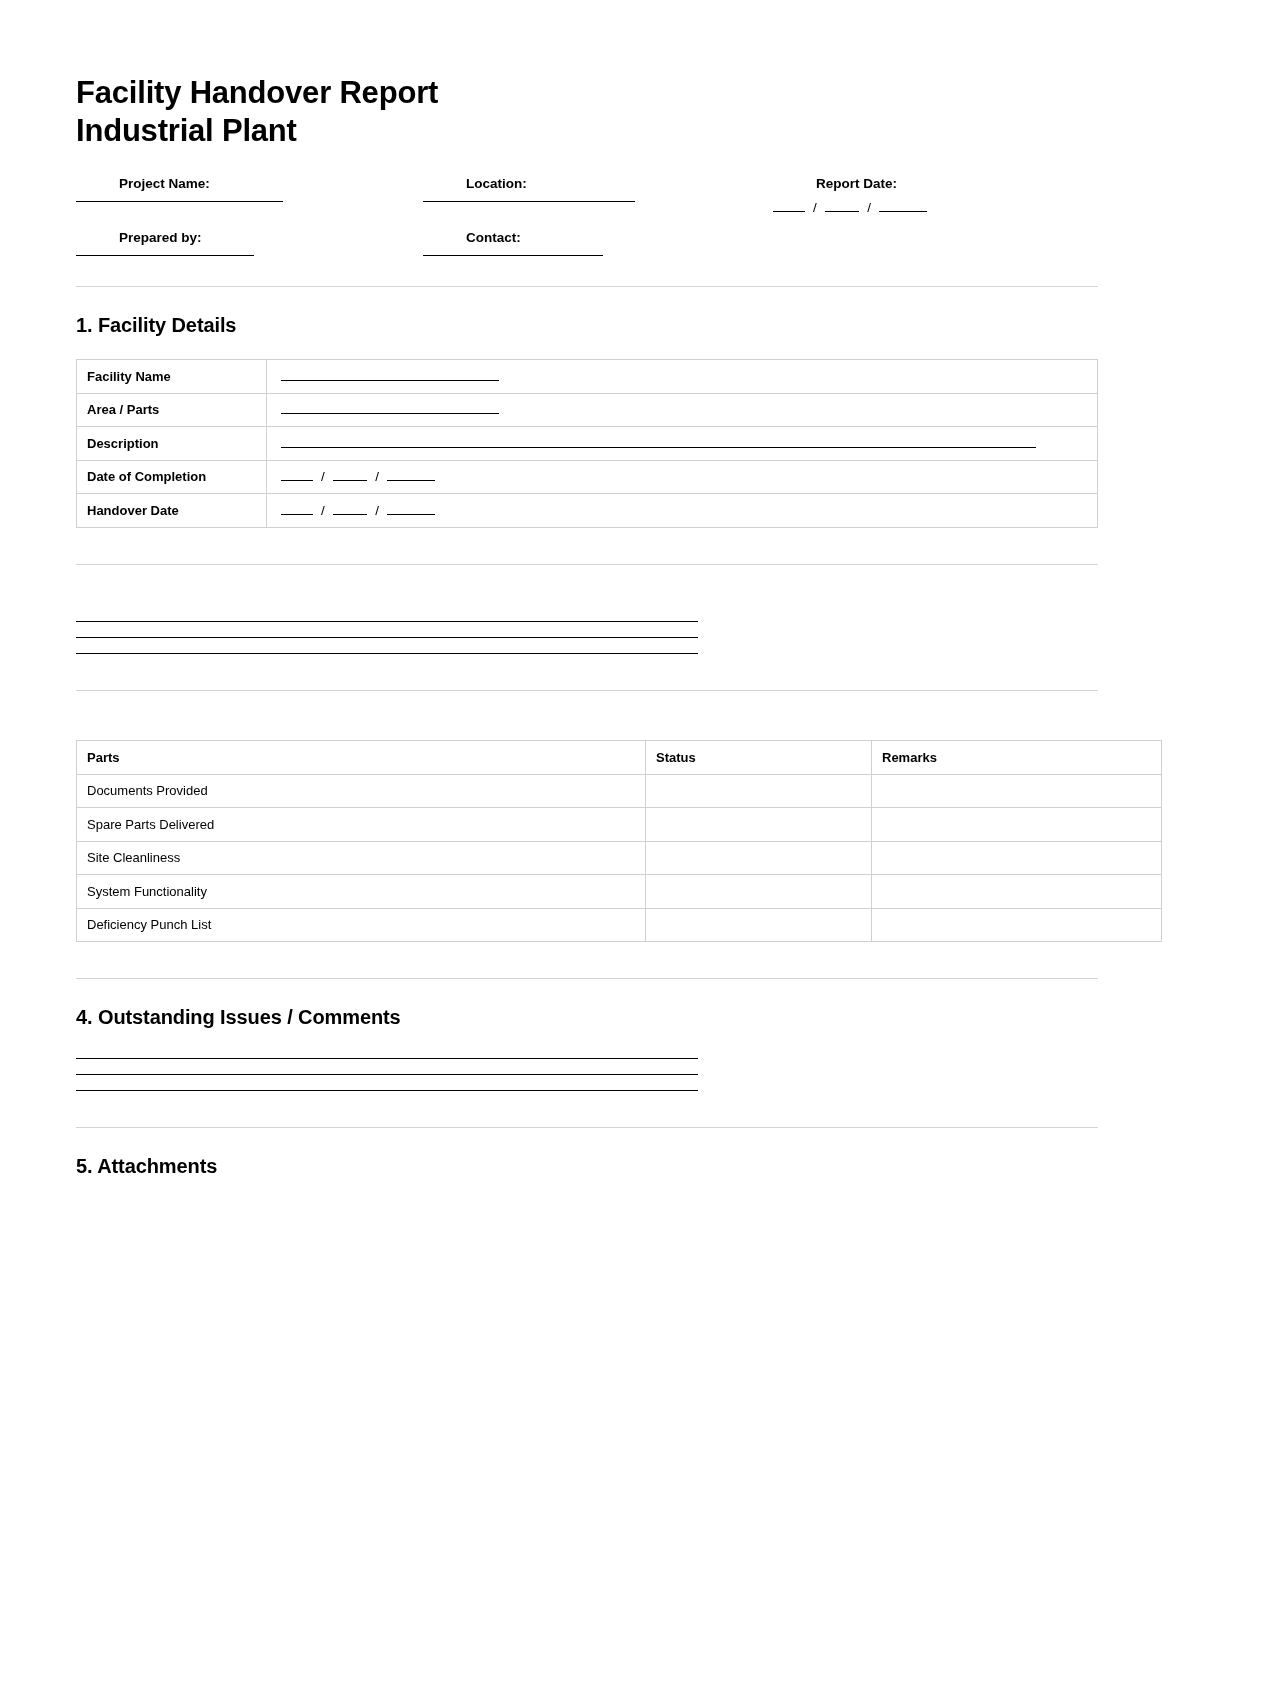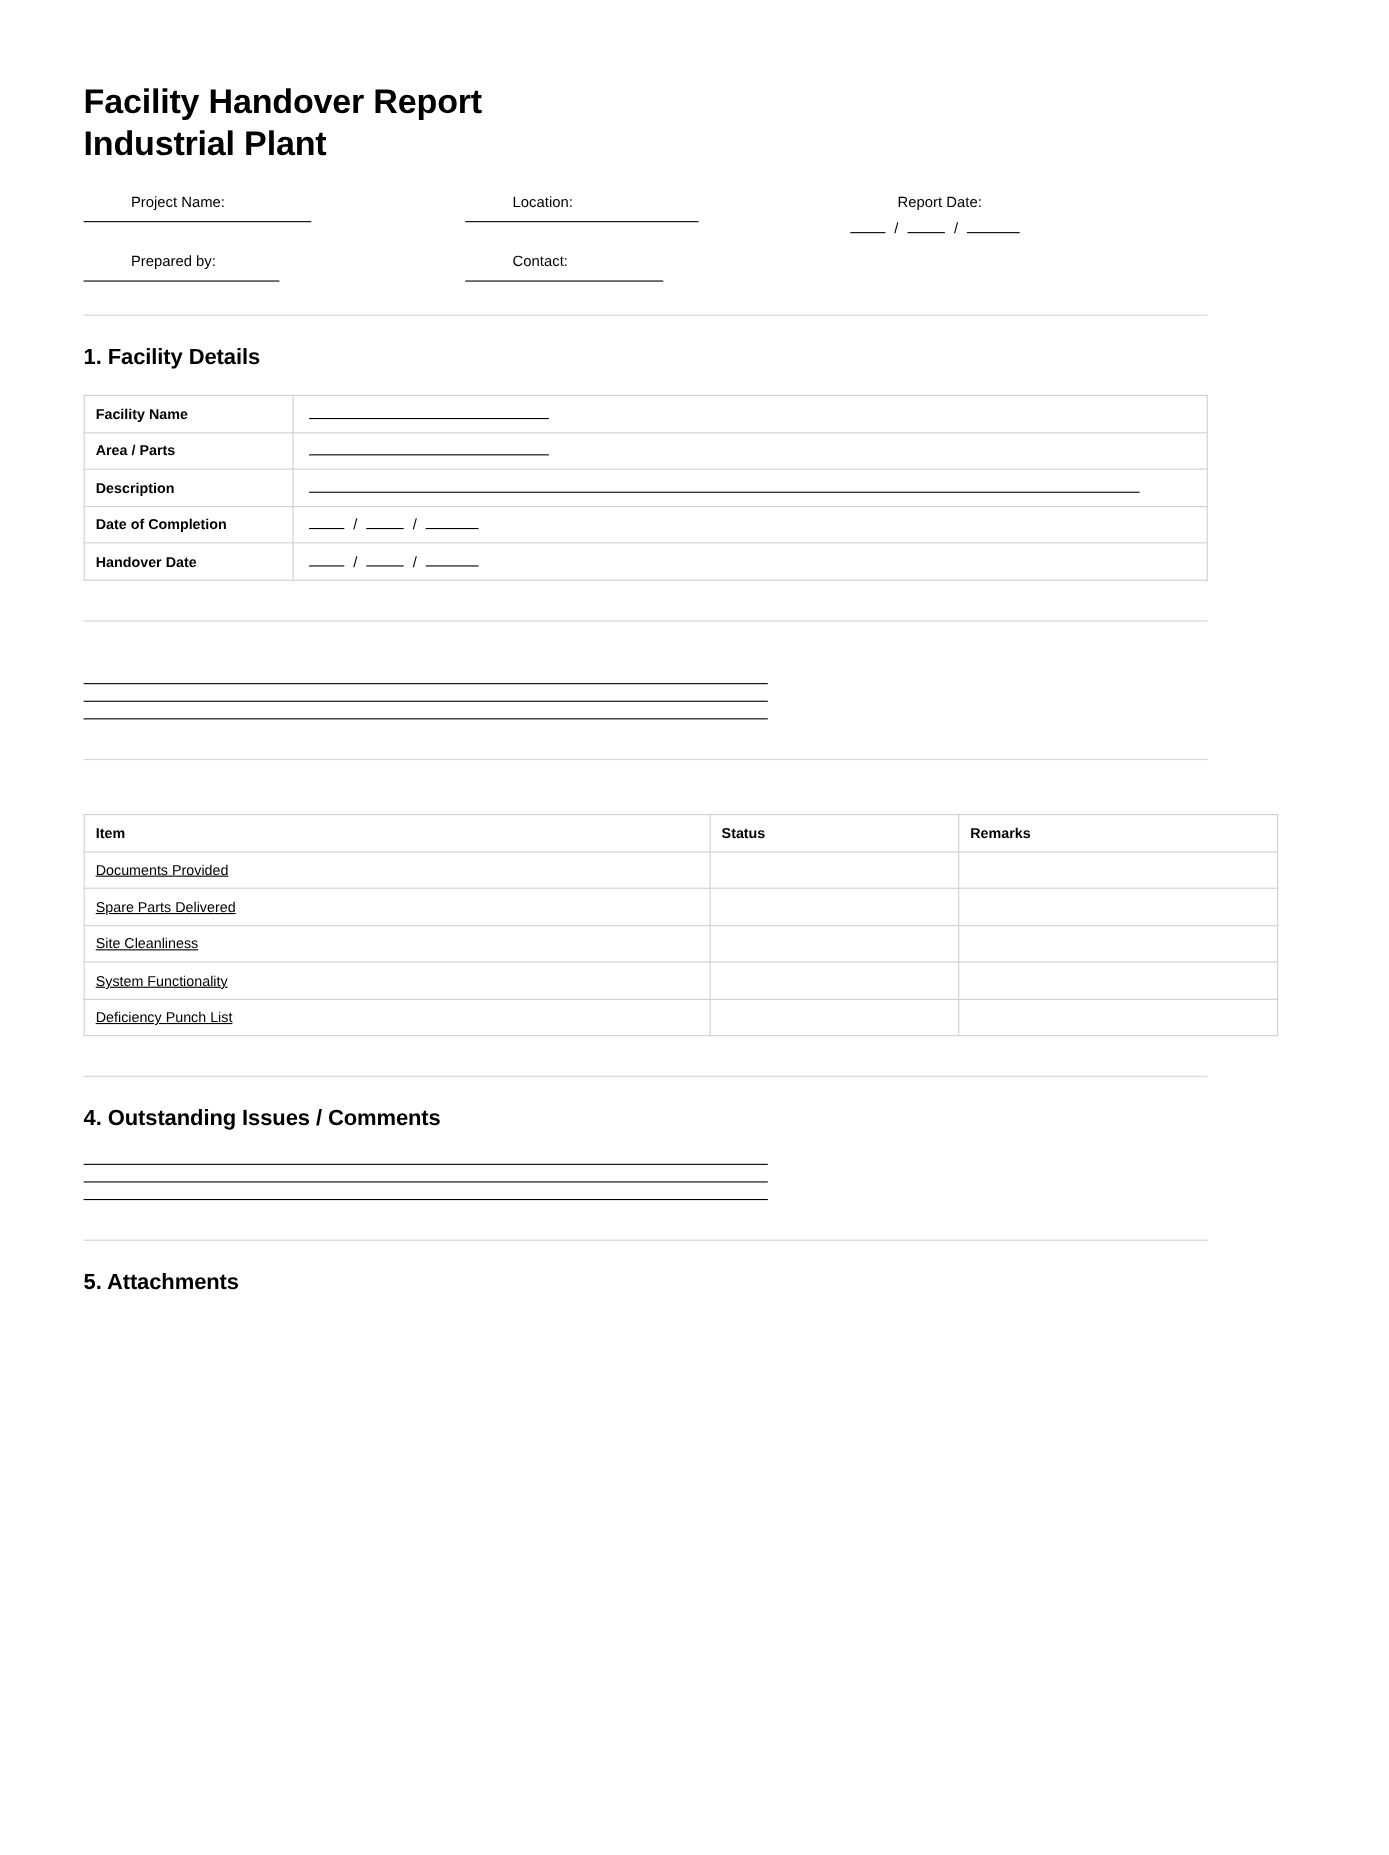--- a/index.html
+++ b/index.html
@@ -46,21 +46,21 @@
   }
   .meta-row:last-child { margin-bottom: 0; }
   .meta-cell {
     box-sizing: border-box;
   }
   .meta-cell.c1 { width: 347px; }
   .meta-cell.c2 { width: 350px; }
   .meta-cell.c3 { width: auto; }
   .meta-label {
     font-size: 13.5px;
-    font-weight: normal;
+    font-weight: bold;
     line-height: 1.2;
     margin-bottom: 9px;
     white-space: nowrap;
     padding-left: 43px;
   }
   .rule {
     display: block;
     height: 0;
     border-bottom: 1.4px solid #000;
   }
@@ -145,21 +145,20 @@
 
   
   table.checklist th {
     height: 33px;
     font-weight: bold;
     font-size: 13px;
   }
   table.checklist td {
     height: 32.5px;
     font-weight: normal;
-    text-decoration: underline;
   }
   table.checklist .col-item   { width: 548px; }
   table.checklist .col-status { width: 205px; }
   table.checklist .col-remarks{ width: 269px; }
 
   
   .lines {
     width: 622px;
   }
   .lines .wline {
@@ -277,21 +276,21 @@
 
   <div style="height:36px"></div>
   <div class="divider"></div>
 
   <div style="height:27px"></div>
   <div style="height:22px"></div>
 
   <table class="grid checklist">
     <thead>
       <tr>
-        <th class="col-item">Item</th>
+        <th class="col-item">Parts</th>
         <th class="col-status">Status</th>
         <th class="col-remarks">Remarks</th>
       </tr>
     </thead>
     <tbody>
       <tr>
         <td>Documents Provided</td>
         <td></td>
         <td></td>
       </tr>

